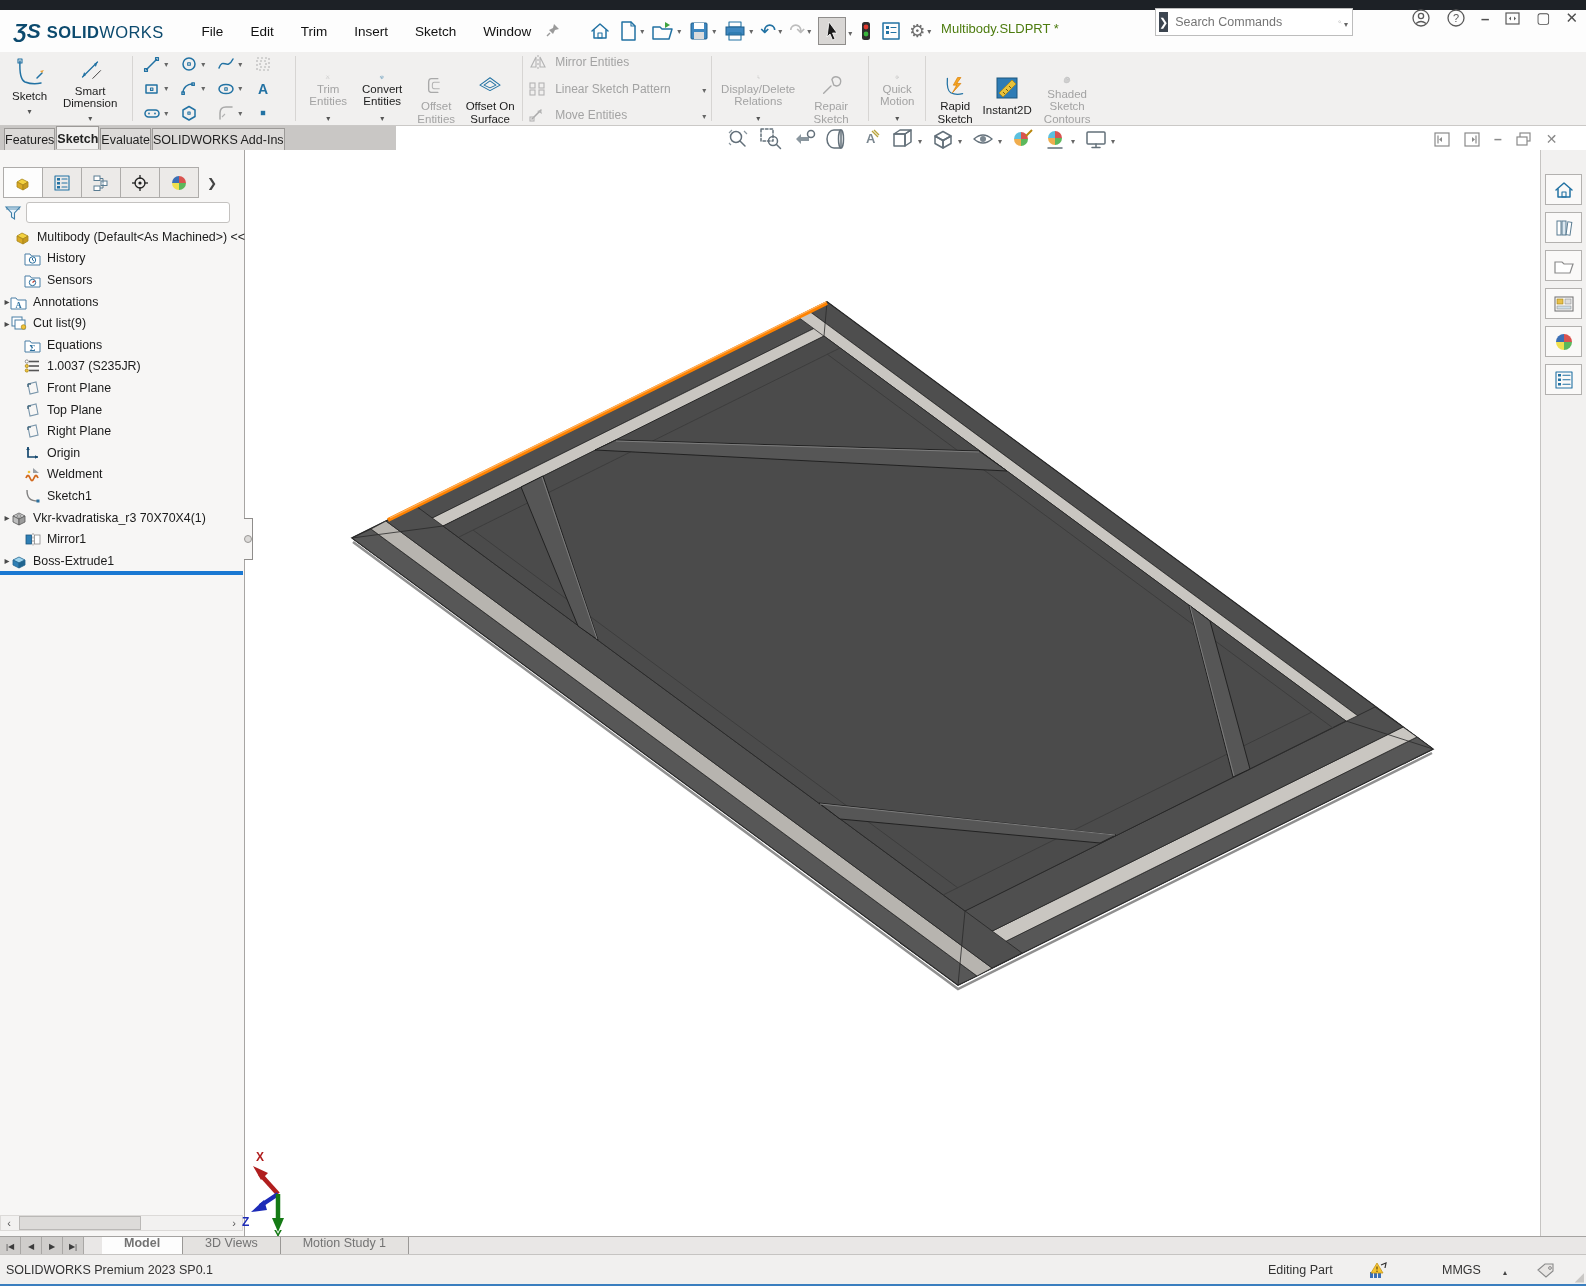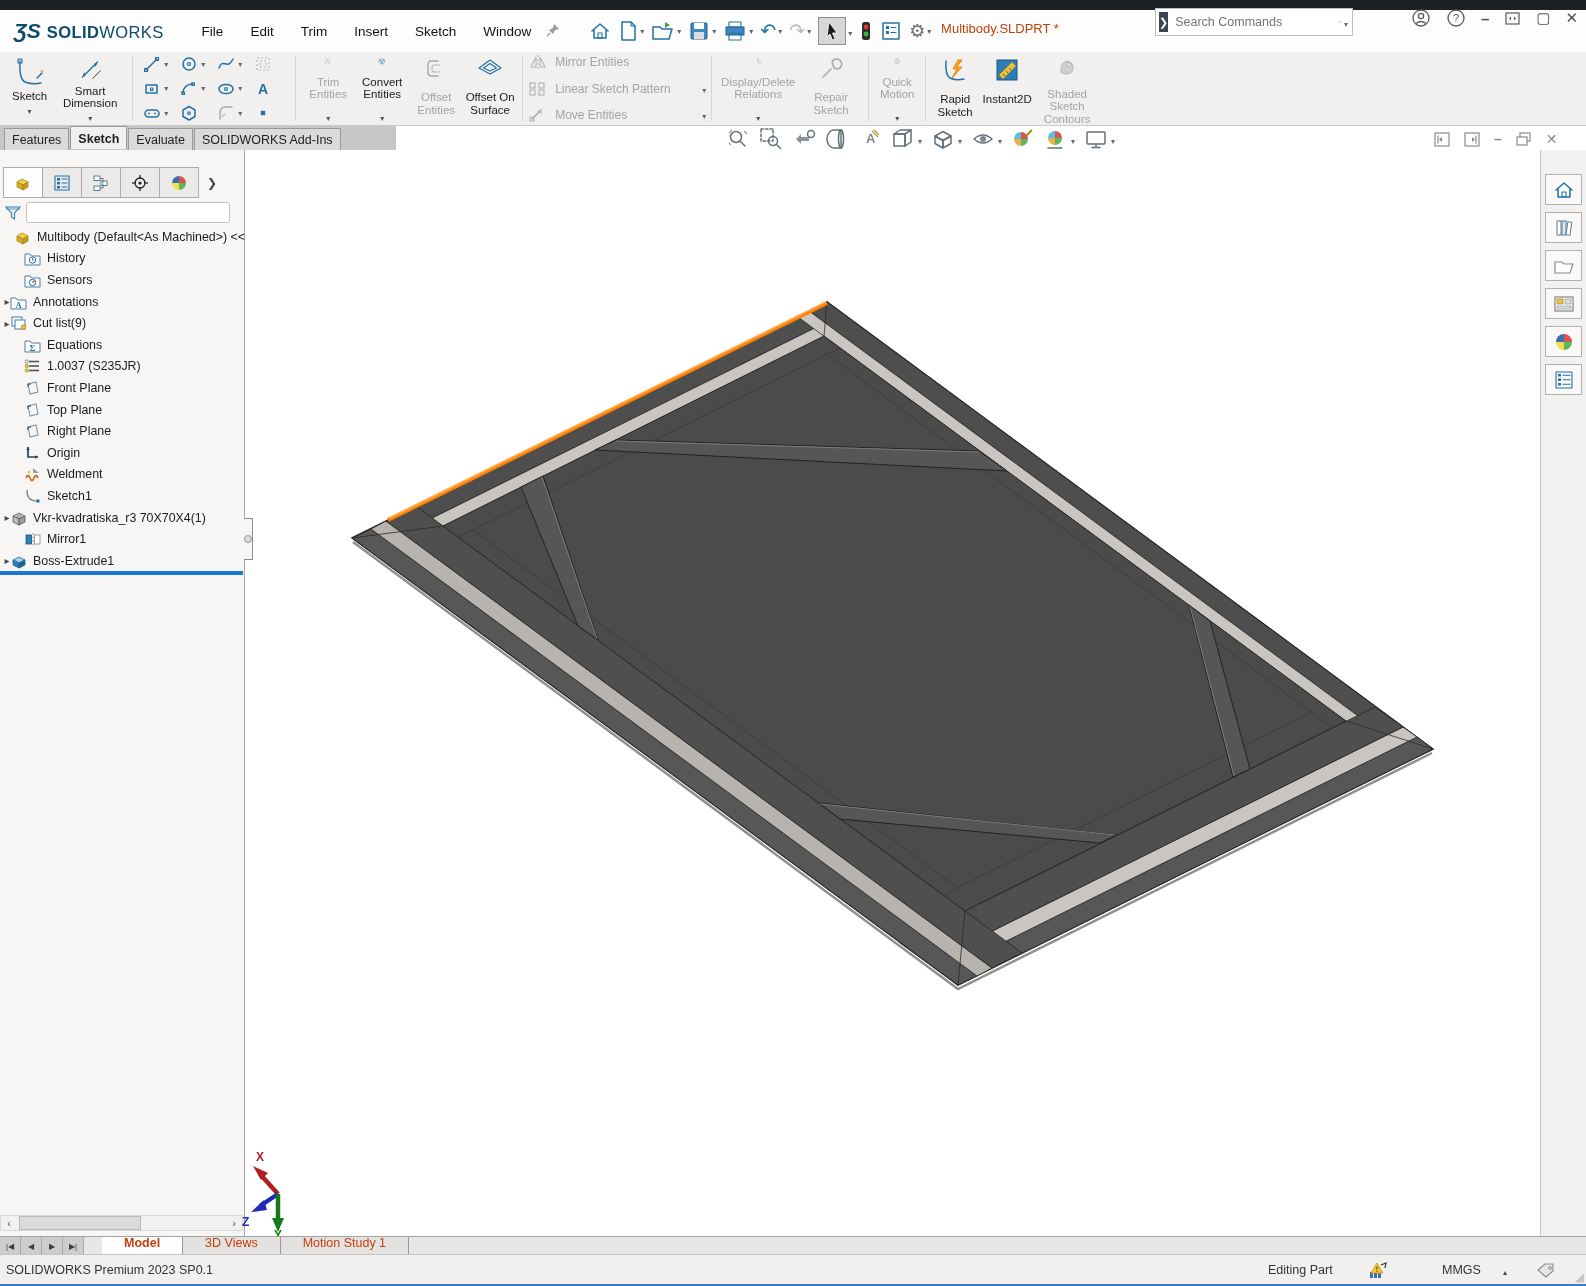--- a/index.html
+++ b/index.html
@@ -12,43 +12,43 @@
   .logo .mark{font-style:italic;font-weight:bold;font-size:21px;margin-right:6px}
   .logo .solid{font-weight:bold;font-size:16.5px;letter-spacing:.4px}
   .logo .works{font-weight:400;font-size:16.5px;letter-spacing:.4px}
   .menus{display:flex;gap:27px;margin-left:38px;font-size:13.5px;color:#111}
   .menus span{cursor:default}
   .qat{display:flex;align-items:center;gap:3px;margin-left:26px}
   .qat .qi{display:flex;align-items:center;padding:2px 2px}
   .car::after{content:"▾";font-size:8px;color:#666;margin-left:2px}
   .carU::after{content:"▴";font-size:8px;color:#444}
   .selbox{background:#d9d7d5;border:1px solid #8f8d8b;padding:2px 3px;display:flex;align-items:center}
-  .wtitle{position:absolute;left:880px;top:0;width:240px;height:36px;display:flex;align-items:center;justify-content:center;font-size:13px;color:#c2410c}
+  .wtitle{position:absolute;left:880px;top:0;width:240px;height:36px;display:flex;align-items:center;justify-content:center;font-size:13px;color:#4d7c0f}
   .search{position:absolute;left:1155px;top:8px;width:196px;height:26px;border:1px solid #bdbdbd;background:#fff;display:flex;align-items:center}
   .search .sqicon{width:20px;height:20px;background:#3c4550;color:#fff;font-size:11px;display:flex;align-items:center;justify-content:center;margin:0 5px 0 3px}
   .search input{border:none;outline:none;flex:1;font-size:12.5px;font-family:"Liberation Sans",sans-serif;color:#333;background:transparent}
   .winbtns{position:absolute;right:8px;top:8px;display:flex;align-items:center;gap:15px;color:#4f4f4f;font-size:15px}
   
   .ribbon{left:0;top:52px;width:1586px;height:74px;background:#f1f0ef;border-bottom:1px solid #cbc9c7;display:flex;align-items:stretch;padding-left:6px;box-sizing:border-box}
   .rdiv{width:1px;background:#d7d5d3;margin:4px 5px}
   .bigbtn{display:flex;flex-direction:column;align-items:center;justify-content:flex-start;padding:5px 6px 0;font-size:11.5px;line-height:12px;text-align:center;color:#1c1c1c}
   .bigbtn .lbl{margin-top:3px}
   .bigbtn .car2{margin-top:2px}
   .car2::after{content:"▾";font-size:8px;color:#555}
   .sgrid{display:grid;grid-template-columns:repeat(4,37px);grid-auto-rows:24.5px;align-content:center;justify-items:start;margin:0 2px}
   .gcell{display:flex;align-items:center;gap:1px;padding-left:3px}
-  .rbtn{display:flex;flex-direction:column;align-items:center;width:54px;padding-top:5px;gap:10px;font-size:11.5px;line-height:12.5px;text-align:center;color:#1c1c1c}
+  .rbtn{display:flex;flex-direction:column;align-items:center;width:54px;padding-top:23px;gap:3px;font-size:11.5px;line-height:12.5px;text-align:center;color:#1c1c1c}
   .rbtn.dis,.rrow.dis{color:#a3a3a3}
   .rcol{display:flex;flex-direction:column;justify-content:center;gap:7px;width:178px}
   .rrow{display:flex;align-items:center;gap:7px;font-size:12px;height:23px;color:#1c1c1c;position:relative}
   .rrow .rcar{position:absolute;right:0}
   
   .cmdtabs{left:0;top:126px;width:1586px;height:24px;background:#fff}
   .cmdtabs .strip{position:absolute;left:0;top:0;width:396px;height:24px;background:#c9c7c5}
-  .ctab{position:relative;display:inline-block;padding:4px 7px 3px;background:#dcdad8;border:1px solid #9c9a98;border-bottom:none;margin-right:1px;font-size:12.5px;color:#222;top:1px}
+  .ctab{position:relative;display:inline-block;padding:4px 0 3px;background:#dcdad8;border:1px solid #9c9a98;border-bottom:none;margin-right:1px;font-size:12.5px;color:#222;top:1px}
   .ctab.active{background:#f1f0ef;font-weight:bold;top:0;padding-top:5px}
   
   .hud{left:726px;top:127px;display:flex;align-items:center;gap:9px}
   .hud .hi{display:flex;align-items:center;gap:1px}
   
   .dwc{left:1434px;top:131px;display:flex;align-items:center;gap:14px;color:#8a8a8a}
   
   .lpanel{left:0;top:150px;width:245px;height:1086px;background:#f7f6f5;border-right:1px solid #a7a5a3;box-sizing:border-box}
   .ptabs{position:absolute;left:3px;top:17px;display:flex;align-items:center}
   .ptab{width:38px;height:29px;border:1px solid #aeacaa;border-left:none;background:#eceae8;display:flex;align-items:center;justify-content:center}
@@ -68,21 +68,21 @@
   .sthumb{width:120px;height:12px;background:#dddbd9;border:1px solid #bab8b6;margin-left:2px}
   .sgap{flex:1}
   .grip{position:absolute;left:244px;top:518px;width:8px;height:40px;background:#f7f6f5;border:1px solid #8f8d8b;border-left:none;display:flex;align-items:center;justify-content:center}
   .grip .dot{width:6px;height:6px;border-radius:50%;border:1px solid #9a9896;background:#dcdad8}
   
   .tpane{left:1540px;top:150px;width:46px;height:1086px;background:#f2f1f0;border-left:1px solid #c6c4c2;box-sizing:border-box}
   .tpi{width:35px;height:29px;border:1px solid #b3b1af;background:#faf9f8;margin:0 0 7px 4px;display:flex;align-items:center;justify-content:center}
   
   .doctabs{left:0;top:1236px;width:1586px;height:18px;background:#e9e7e6;border-top:1px solid #a5a3a1;display:flex;align-items:stretch}
   .navbtn{width:20px;border-right:1px solid #a9a7a5;background:#cfcdcb;display:flex;align-items:center;justify-content:center;font-size:8px;color:#3c3c3c}
-  .dtab{padding:2px 22px 8px;border-right:1px solid #9a9896;background:#e4e2e0;font-size:12.5px;color:#c2410c;display:flex;align-items:center}
+  .dtab{padding:2px 22px 8px;border-right:1px solid #9a9896;background:#e4e2e0;font-size:12.5px;color:#737373;display:flex;align-items:center}
   .dtab.active{background:#fdfdfd;font-weight:bold}
   .statusbar{left:0;top:1254px;width:1586px;height:30px;background:#f1f0ef;border-top:1px solid #c6c4c2;display:flex;align-items:center;font-size:12.5px;color:#333}
   .bottomedge{left:0;top:1284px;width:1586px;height:2px;background:#3a7ebf}
   
   .sb{stroke:#2272a3;fill:none;stroke-width:1.5;stroke-linecap:round;stroke-linejoin:round}
   .sb1{stroke:#2272a3;fill:none;stroke-width:1.1;stroke-linecap:round;stroke-linejoin:round}
   .sg{stroke:#a9a9a9;fill:none;stroke-width:1.5;stroke-linecap:round;stroke-linejoin:round}
   .sg1{stroke:#b3b3b3;fill:none;stroke-width:1.1}
   .sh{stroke:#63707a;fill:none;stroke-width:1.5;stroke-linecap:round;stroke-linejoin:round}
   text.tb{fill:#2272a3;font-weight:bold;font-family:"Liberation Sans",sans-serif}

